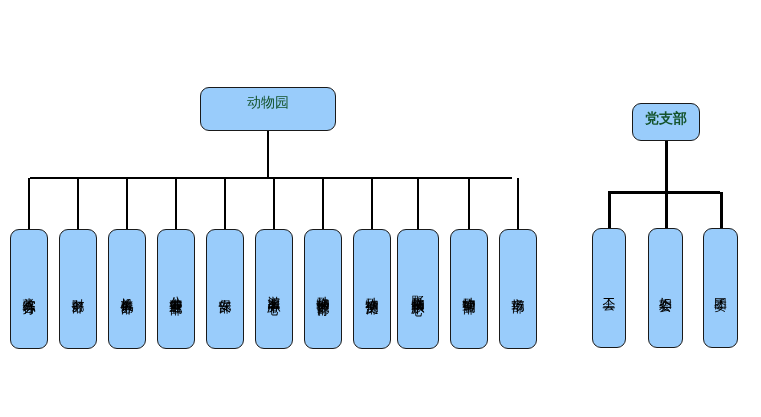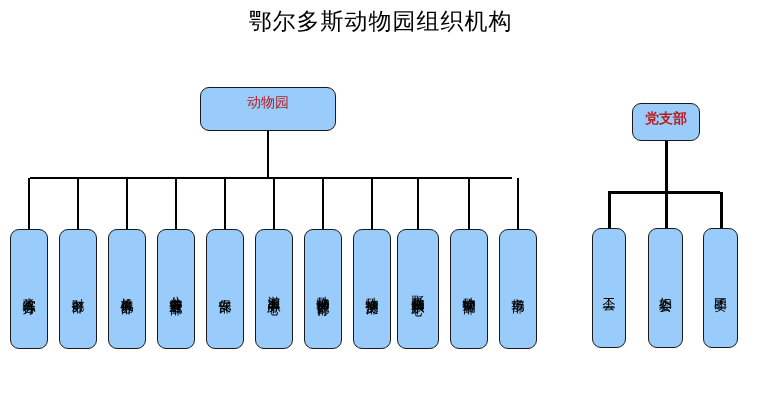--- a/index.html
+++ b/index.html
@@ -58,21 +58,21 @@
   .node-root {
     border-radius: 9px;
   }
 
   .node-label-h {
     position: absolute;
     left: 0;
     width: 100%;
     text-align: center;
     font-size: 14px;
-    color: #b91c1c;
+    color: #14532d;
     white-space: nowrap;
     font-family: "DejaVu Sans", "Liberation Sans", sans-serif;
   }
 
   
   .node-leaf {
     display: flex;
     align-items: center;
     justify-content: center;
   }
@@ -86,21 +86,20 @@
     color: #000000;
     white-space: nowrap;
     font-family: "DejaVu Sans", "Liberation Sans", sans-serif;
   }
 </style>
 </head>
 <body>
 
 <div id="chart-root">
 
-  <div class="page-title">鄂尔多斯动物园组织机构</div>
 
   <svg id="connectors" width="761" height="417" viewBox="0 0 761 417">
       <line x1="268" y1="131" x2="268" y2="178" stroke="#000000" stroke-width="2" shape-rendering="crispEdges"></line>
       <line x1="30" y1="178" x2="512" y2="178" stroke="#000000" stroke-width="2" shape-rendering="crispEdges"></line>
       <line x1="29" y1="178" x2="29" y2="229" stroke="#000000" stroke-width="2" shape-rendering="crispEdges"></line>
       <line x1="78" y1="178" x2="78" y2="229" stroke="#000000" stroke-width="2" shape-rendering="crispEdges"></line>
       <line x1="127" y1="178" x2="127" y2="229" stroke="#000000" stroke-width="2" shape-rendering="crispEdges"></line>
       <line x1="176" y1="178" x2="176" y2="229" stroke="#000000" stroke-width="2" shape-rendering="crispEdges"></line>
       <line x1="225" y1="178" x2="225" y2="229" stroke="#000000" stroke-width="2" shape-rendering="crispEdges"></line>
       <line x1="274" y1="178" x2="274" y2="229" stroke="#000000" stroke-width="2" shape-rendering="crispEdges"></line>

